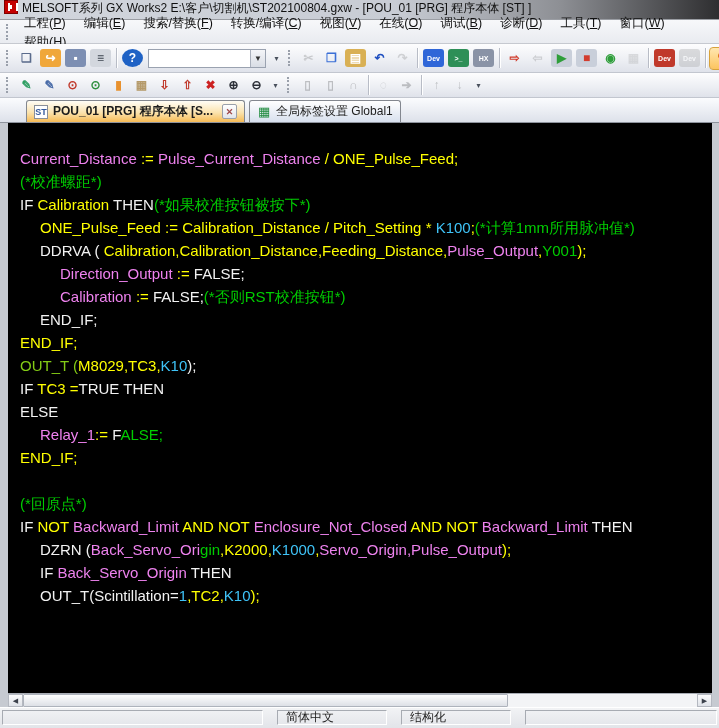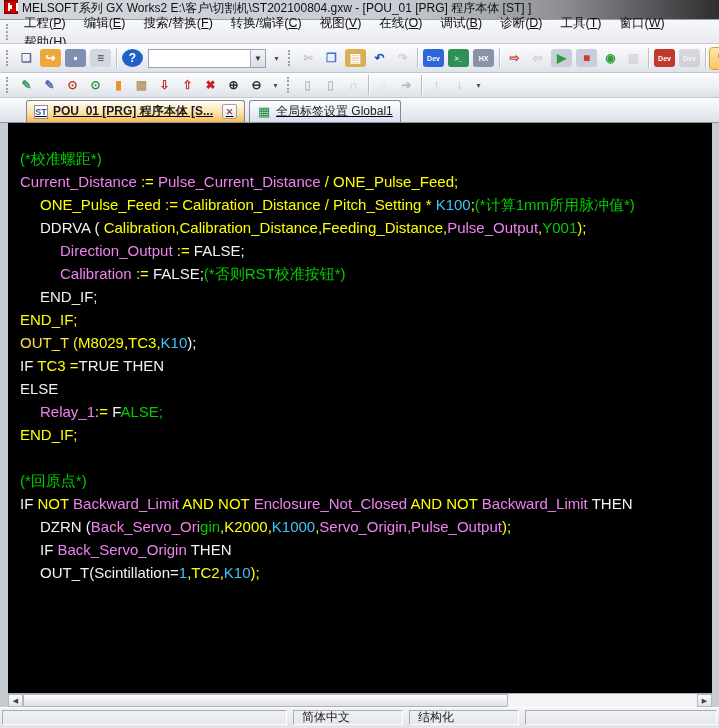--- a/index.html
+++ b/index.html
@@ -40,21 +40,21 @@
   .overflow { width:11px; height:22px; display:flex; flex-direction:column; align-items:center; justify-content:center;
     font-size:8px; color:#49505c; margin:0 2px; flex:0 0 11px; }
   .combo { width:118px; height:19px; background:#fff; border:1px solid #9aa2b0; display:flex; align-items:center;
     margin:0 3px; flex:0 0 118px; }
   .combo input { border:0; outline:0; flex:1; width:60px; height:15px; font-size:11px; font-family:inherit; }
   .combo .drop { width:15px; height:17px; background:linear-gradient(#f4f5f8,#d9dde5); border-left:1px solid #aab0bc;
     display:flex; align-items:center; justify-content:center; font-size:8px; color:#333; }
 
   
   .tabbar { height:25px; flex:0 0 25px; display:flex; align-items:flex-end; background:linear-gradient(#fbfcfe,#dde1ea);
-    padding-left:26px; border-bottom:1px solid #8e939d;text-decoration:underline; }
+    padding-left:26px; border-bottom:1px solid #8e939d; }
   .tab { display:flex; align-items:center; gap:5px; height:22px; padding:0 7px; margin-right:4px;
     border:1px solid #83878f; border-bottom:none; border-radius:3px 3px 0 0; font-size:12px; cursor:default; }
   .tab.active { background:linear-gradient(#fffdf6 0%,#fbe3ae 55%,#f6bb55 100%); font-weight:bold; color:#1c1c1c; }
   .tab.inactive { background:linear-gradient(#ffffff,#d8e0ee); color:#222; }
   .tab .ticon { width:14px; height:14px; display:flex; align-items:center; justify-content:center; font-size:9px; }
   .st-file { background:#fff; border:1px solid #8a8f98; color:#33589c; font-size:7px; font-weight:bold; width:12px; height:13px; }
   .glb-icon { color:#1d8a3c; font-size:13px; }
   .tab-close { width:15px; height:15px; margin-left:4px; background:linear-gradient(#ffffff,#e2e5ea); border:1px solid #9aa0aa;
     border-radius:2px; display:flex; align-items:center; justify-content:center; font-size:9px; color:#a04848; font-weight:bold; }
 
@@ -68,21 +68,21 @@
 
   
   .hscroll { flex:0 0 14px; height:14px; display:flex; background:#eceef1; border-top:1px solid #a9adb5; }
   .sbtn { width:15px; height:13px; background:linear-gradient(#fcfcfd,#dfe2e8); border:1px solid #b4b8c0;
     display:flex; align-items:center; justify-content:center; font-size:7px; color:#3c414b; }
   .strack { flex:1; position:relative; background:#f3f4f6; }
   .sthumb { position:absolute; left:0; top:0; width:72%; height:13px;
     background:linear-gradient(#ffffff,#dde0e6); border:1px solid #aeb3bc; border-radius:1px; }
 
   
-  .statusbar { flex:0 0 21px; height:21px; display:flex; align-items:stretch; gap:6px;
+  .statusbar { flex:0 0 21px; height:21px; display:flex; align-items:stretch; gap:14px;
     background:linear-gradient(#f2f3f5,#e2e4e9); border-top:1px solid #fff; padding:2px 2px 3px 2px; }
   .seg { border:1px solid; border-color:#a7abb2 #ffffff #ffffff #a7abb2; font-size:12px; color:#222;
     display:flex; align-items:center; padding:0 8px; white-space:nowrap; }
   .seg.main { flex:1; }
   .seg.w110 { width:110px; flex:0 0 110px; }
   .seg.tail { width:192px; flex:0 0 192px; }
 </style>
 </head>
 <body>
 
@@ -250,29 +250,30 @@
       <span class="tab inactive">
         <span class="ticon">
           <span class="glb-icon">▦</span>
         </span>
         <span>全局标签设置 Global1</span>
       </span>
     </div>
 
   <div class="editor-outer">
     <div class="editor" id="editor">
+        <div class="cline" style="padding-left: 0px;"><span style="color: rgb(238, 130, 238);">Current_Distance</span><span style="color: rgb(255, 255, 0);"> := </span><span style="color: rgb(238, 130, 238);">Pulse_Current_Distance</span><span style="color: rgb(255, 255, 0);"> / </span><span style="color: rgb(255, 255, 0);">ONE_Pulse_Feed;</span></div>
         <div class="cline" style="padding-left: 0px;"><span style="color: rgb(0, 205, 0);">(*校准螺距*)</span></div>
-        <div class="cline" style="padding-left: 0px;"><span style="color: rgb(238, 130, 238);">Current_Distance</span><span style="color: rgb(255, 255, 0);"> := </span><span style="color: rgb(238, 130, 238);">Pulse_Current_Distance</span><span style="color: rgb(255, 255, 0);"> / </span><span style="color: rgb(255, 255, 0);">ONE_Pulse_Feed;</span></div>
+        <div class="cline" style="padding-left: 0px;"><span style="color: rgb(242, 242, 242);">IF </span><span style="color: rgb(255, 255, 0);">Calibration</span><span style="color: rgb(242, 242, 242);"> THEN</span><span style="color: rgb(0, 205, 0);">(*如果校准按钮被按下*)</span></div>
         <div class="cline" style="padding-left: 20px;"><span style="color: rgb(255, 255, 0);">ONE_Pulse_Feed := Calibration_Distance / Pitch_Setting * </span><span style="color: rgb(63, 195, 247);">K100</span><span style="color: rgb(255, 255, 0);">;</span><span style="color: rgb(0, 205, 0);">(*计算1mm所用脉冲值*)</span></div>
         <div class="cline" style="padding-left: 20px;"><span style="color: rgb(242, 242, 242);">DDRVA ( </span><span style="color: rgb(255, 255, 0);">Calibration,Calibration_Distance,Feeding_Distance,</span><span style="color: rgb(238, 130, 238);">Pulse_Output</span><span style="color: rgb(255, 255, 0);">,</span><span style="color: rgb(0, 205, 0);">Y001</span><span style="color: rgb(255, 255, 0);">);</span></div>
         <div class="cline" style="padding-left: 40px;"><span style="color: rgb(238, 130, 238);">Direction_Output</span><span style="color: rgb(255, 255, 0);"> := </span><span style="color: rgb(242, 242, 242);">FALSE;</span></div>
         <div class="cline" style="padding-left: 40px;"><span style="color: rgb(238, 130, 238);">Calibration</span><span style="color: rgb(255, 255, 0);"> := </span><span style="color: rgb(242, 242, 242);">FALSE;</span><span style="color: rgb(0, 205, 0);">(*否则RST校准按钮*)</span></div>
         <div class="cline" style="padding-left: 20px;"><span style="color: rgb(242, 242, 242);">END_IF;</span></div>
         <div class="cline" style="padding-left: 0px;"><span style="color: rgb(255, 255, 0);">END_IF;</span></div>
-        <div class="cline" style="padding-left: 0px;"><span style="color: #fde047;">OUT_T (</span><span style="color: rgb(255, 255, 0);">M8029,TC3,</span><span style="color: rgb(63, 195, 247);">K10</span><span style="color: rgb(242, 242, 242);">);</span></div>
+        <div class="cline" style="padding-left: 0px;"><span style="color: #84cc16;">OUT_T (</span><span style="color: rgb(255, 255, 0);">M8029,TC3,</span><span style="color: rgb(63, 195, 247);">K10</span><span style="color: rgb(242, 242, 242);">);</span></div>
         <div class="cline" style="padding-left: 0px;"><span style="color: rgb(242, 242, 242);">IF </span><span style="color: rgb(255, 255, 0);">TC3 =</span><span style="color: rgb(242, 242, 242);">TRUE THEN</span></div>
         <div class="cline" style="padding-left: 0px;"><span style="color: rgb(242, 242, 242);">ELSE</span></div>
         <div class="cline" style="padding-left: 20px;"><span style="color: rgb(238, 130, 238);">Relay_1</span><span style="color: rgb(255, 255, 0);">:= </span><span style="color: rgb(242, 242, 242);">F</span><span style="color: rgb(0, 205, 0);">ALSE;</span></div>
         <div class="cline" style="padding-left: 0px;"><span style="color: rgb(255, 255, 0);">END_IF;</span></div>
         <div class="cline" style="padding-left: 0px;"></div>
         <div class="cline" style="padding-left: 0px;"><span style="color: rgb(0, 205, 0);">(*回原点*)</span></div>
         <div class="cline" style="padding-left: 0px;"><span style="color: rgb(242, 242, 242);">IF </span><span style="color: rgb(255, 255, 0);">NOT </span><span style="color: rgb(238, 130, 238);">Backward_Limit</span><span style="color: rgb(255, 255, 0);"> AND NOT </span><span style="color: rgb(238, 130, 238);">Enclosure_Not_Closed</span><span style="color: rgb(255, 255, 0);"> AND NOT </span><span style="color: rgb(238, 130, 238);">Backward_Limit</span><span style="color: rgb(242, 242, 242);"> THEN</span></div>
         <div class="cline" style="padding-left: 20px;"><span style="color: rgb(242, 242, 242);">DZRN (</span><span style="color: rgb(238, 130, 238);">Back_Servo_Ori</span><span style="color: rgb(0, 205, 0);">gin</span><span style="color: rgb(255, 255, 0);">,</span><span style="color: rgb(255, 255, 0);">K2000</span><span style="color: rgb(255, 255, 0);">,</span><span style="color: rgb(63, 195, 247);">K1000</span><span style="color: rgb(255, 255, 0);">,</span><span style="color: rgb(238, 130, 238);">Servo_Origin,Pulse_Output</span><span style="color: rgb(255, 255, 0);">);</span></div>
         <div class="cline" style="padding-left: 20px;"><span style="color: rgb(242, 242, 242);">IF </span><span style="color: rgb(238, 130, 238);">Back_Servo_Origin</span><span style="color: rgb(242, 242, 242);"> THEN</span></div>
         <div class="cline" style="padding-left: 20px;"><span style="color: rgb(242, 242, 242);">OUT_T(</span><span style="color: rgb(242, 242, 242);">Scintillation=</span><span style="color: rgb(63, 195, 247);">1</span><span style="color: rgb(255, 255, 0);">,</span><span style="color: rgb(255, 255, 0);">TC2</span><span style="color: rgb(255, 255, 0);">,</span><span style="color: rgb(63, 195, 247);">K10</span><span style="color: rgb(255, 255, 0);">);</span></div>

